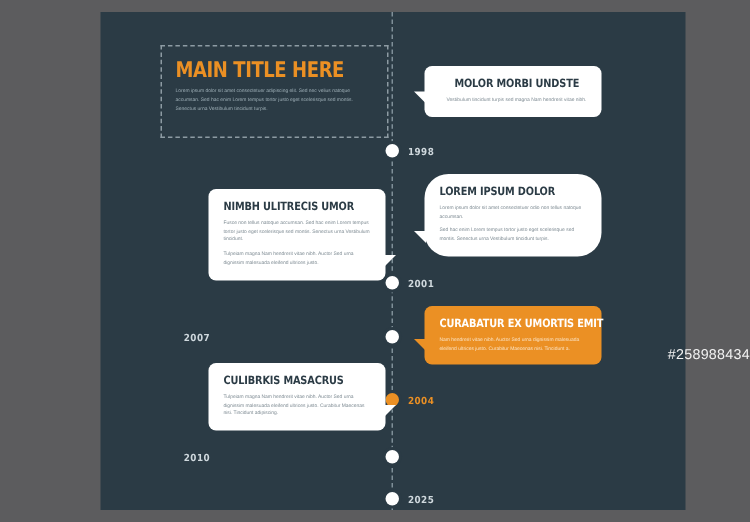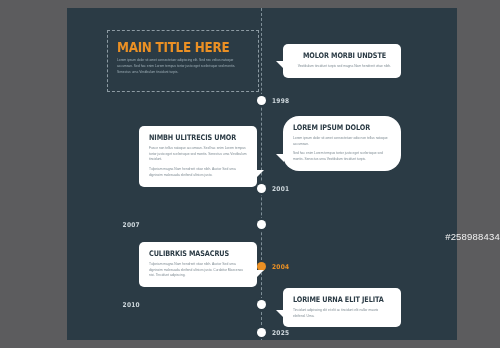--- a/index.html
+++ b/index.html
@@ -198,26 +198,26 @@
       <div class="b-para">Vestibulum tincidunt turpis sed magna Nam hendrerit vitae nibh.</div>
     </div>
 
     <div class="bubble right" style="left:216px; top:108px; width:118px;border-radius:16px;">
       <div class="tail"></div>
       <div class="b-title">LOREM IPSUM DOLOR</div>
       <div class="b-para">Lorem ipsum dolor sit amet consectetuer odio non tellus natoque accumsan.</div>
       <div class="b-para">Sed hac enim Lorem tempus tortor justo eget scelerisque sed montis. Senectus urna Vestibulum tincidunt turpis.</div>
     </div>
 
-
-    <div class="bubble right" style="left:216px; top:280px; width:118px;">
-      <div class="tail"></div>
-      <div class="b-title">LORIME URNA ELIT JELITA</div>
-      <div class="b-para">Tincidunt adipiscing elit et elit ac tincidunt elit nullar mauris eleifend. Urna.</div>
-    </div>
+    <div class="bubble right accent" style="left:216px; top:196px; width:118px;">
+      <div class="tail"></div>
+      <div class="b-title">CURABATUR EX UMORTIS EMIT</div>
+      <div class="b-para">Nam hendrerit vitae nibh. Auctor Sed urna dignissim malesuada eleifend ultrices justo. Curabitur Maecenas nisi. Tincidunt a.</div>
+    </div>
+
 
     <div class="bubble left" style="left:72px; top:234px; width:118px;">
       <div class="tail"></div>
       <div class="b-title">CULIBRKIS MASACRUS</div>
       <div class="b-para">Tulpeiam magna Nam hendrerit vitae nibh. Auctor Sed urna dignissim malesuada eleifend ultrices justo. Curabitur Maecenas nisi. Tincidunt adipiscing.</div>
     </div>
 
     <div class="bubble left" style="left:72px; top:118px; width:118px;">
       <div class="tail"></div>
       <div class="b-title">NIMBH ULITRECIS UMOR</div>

